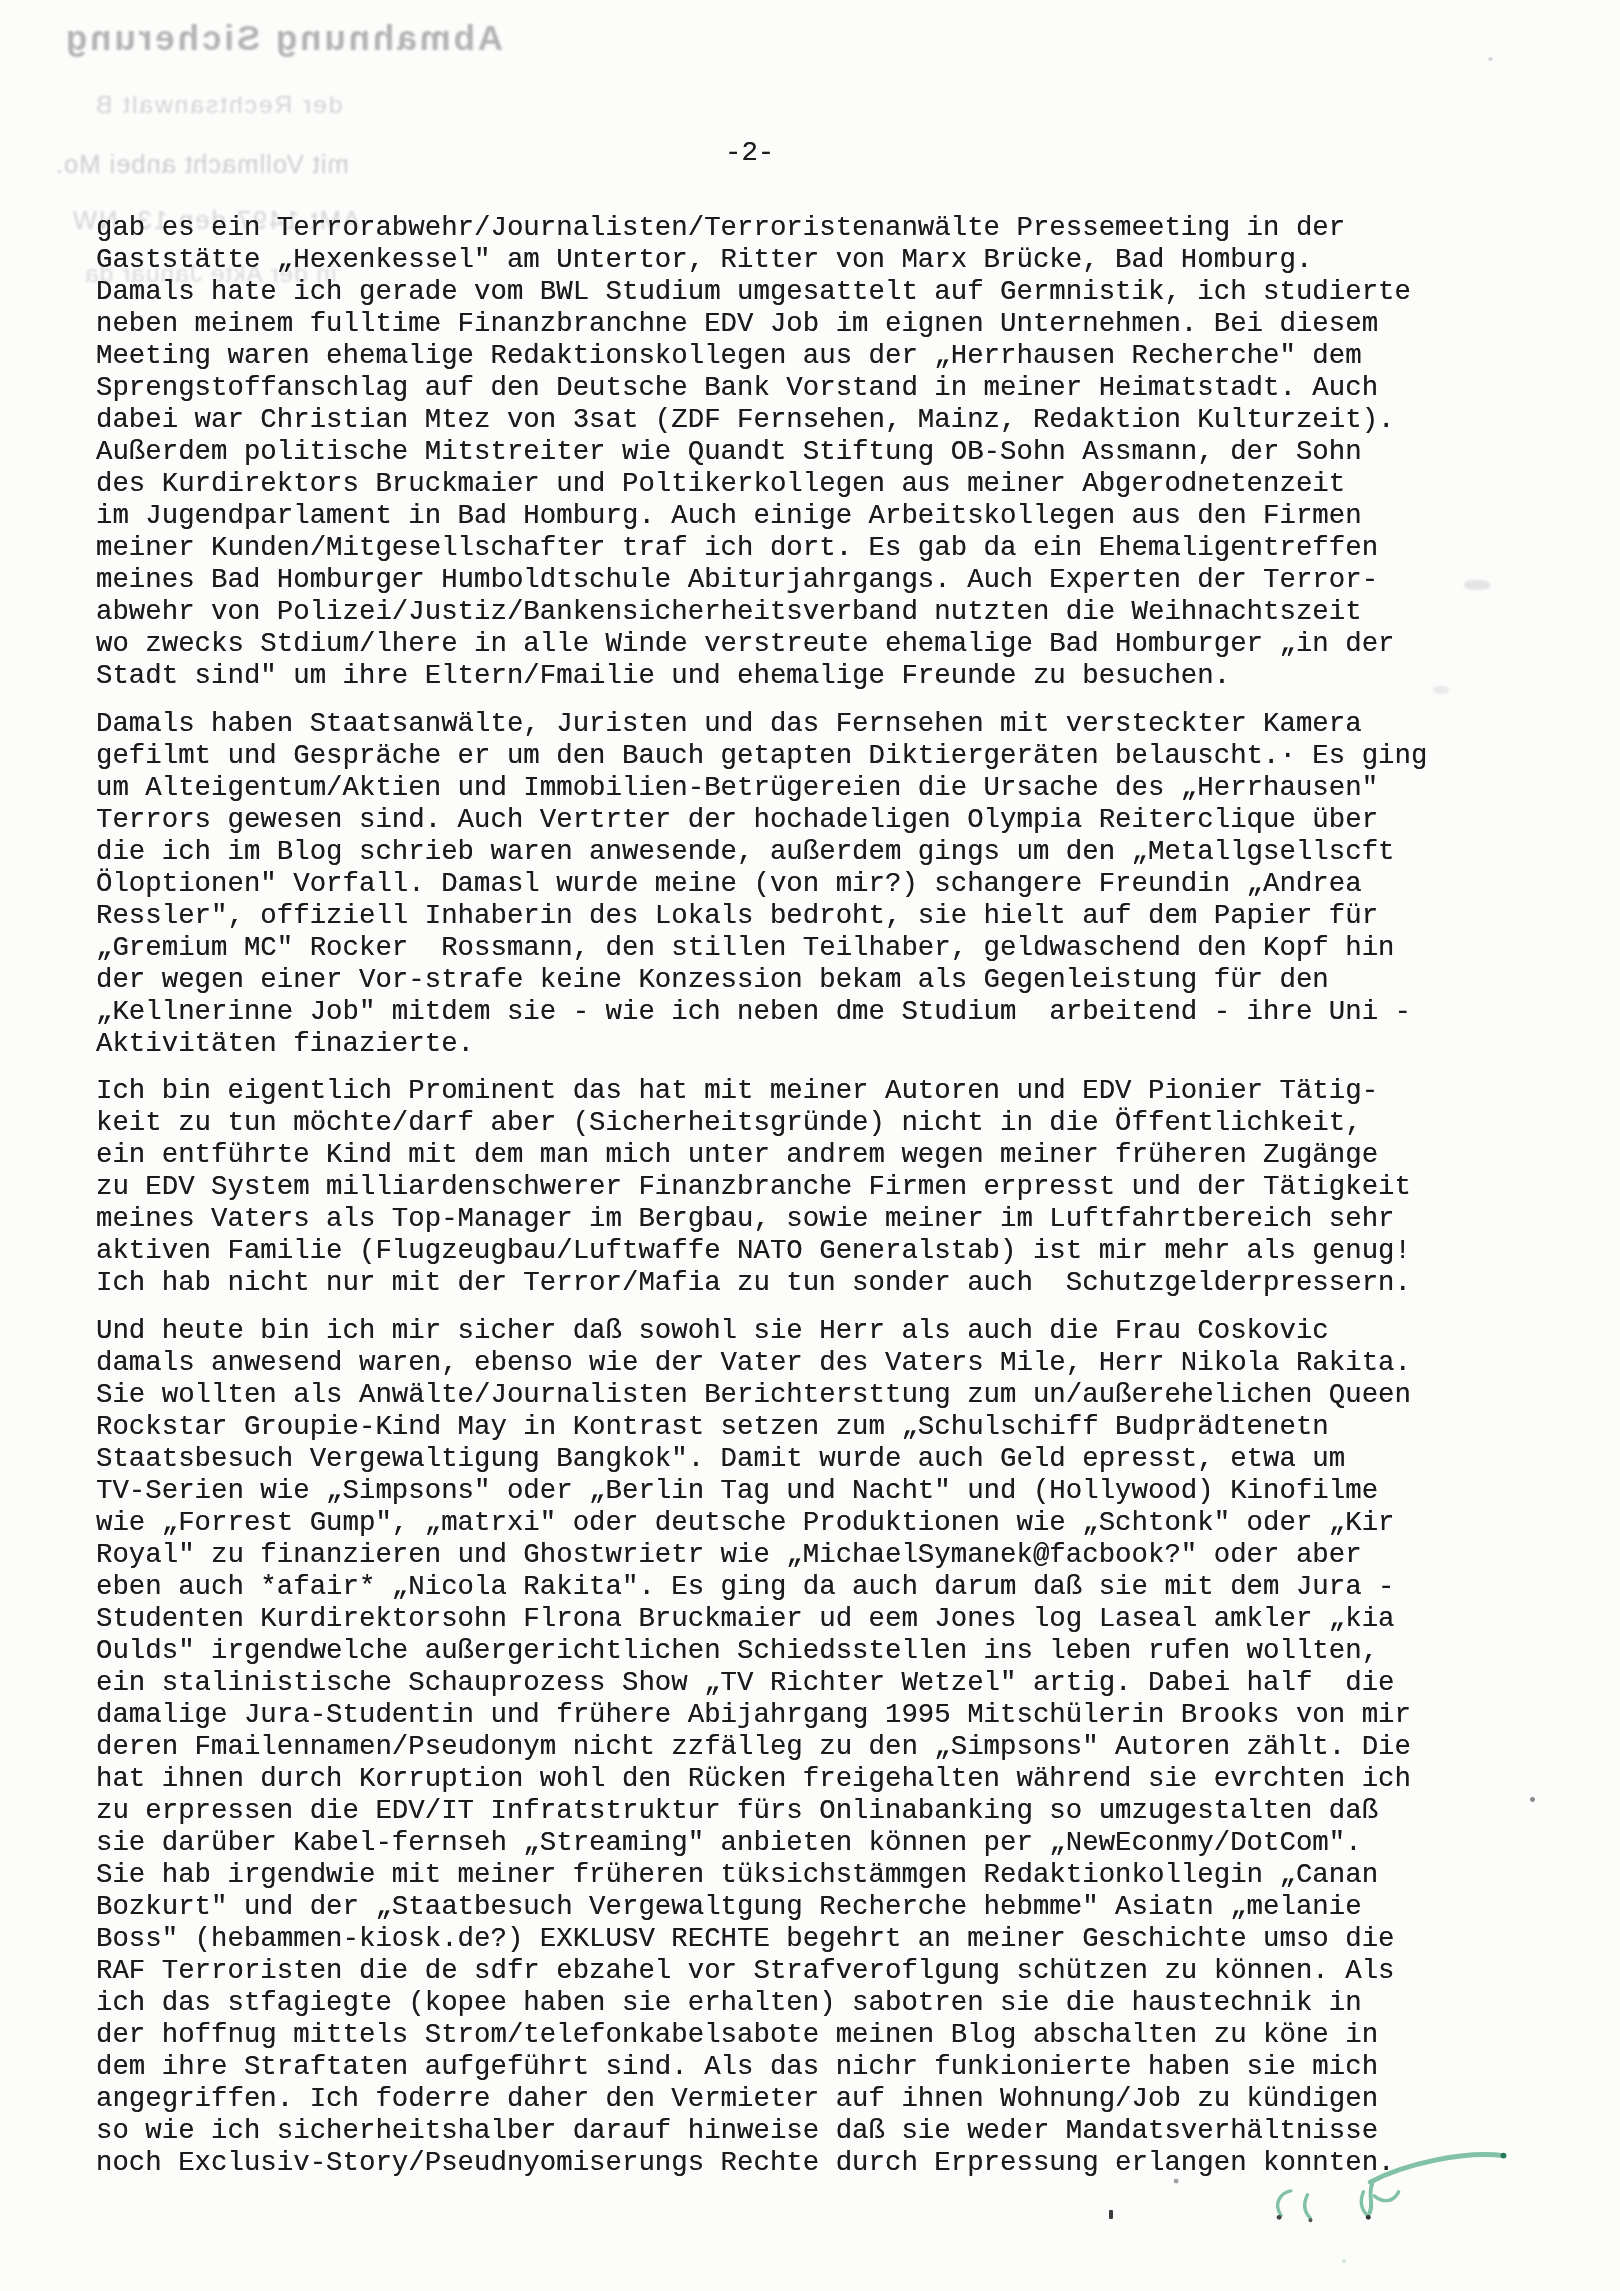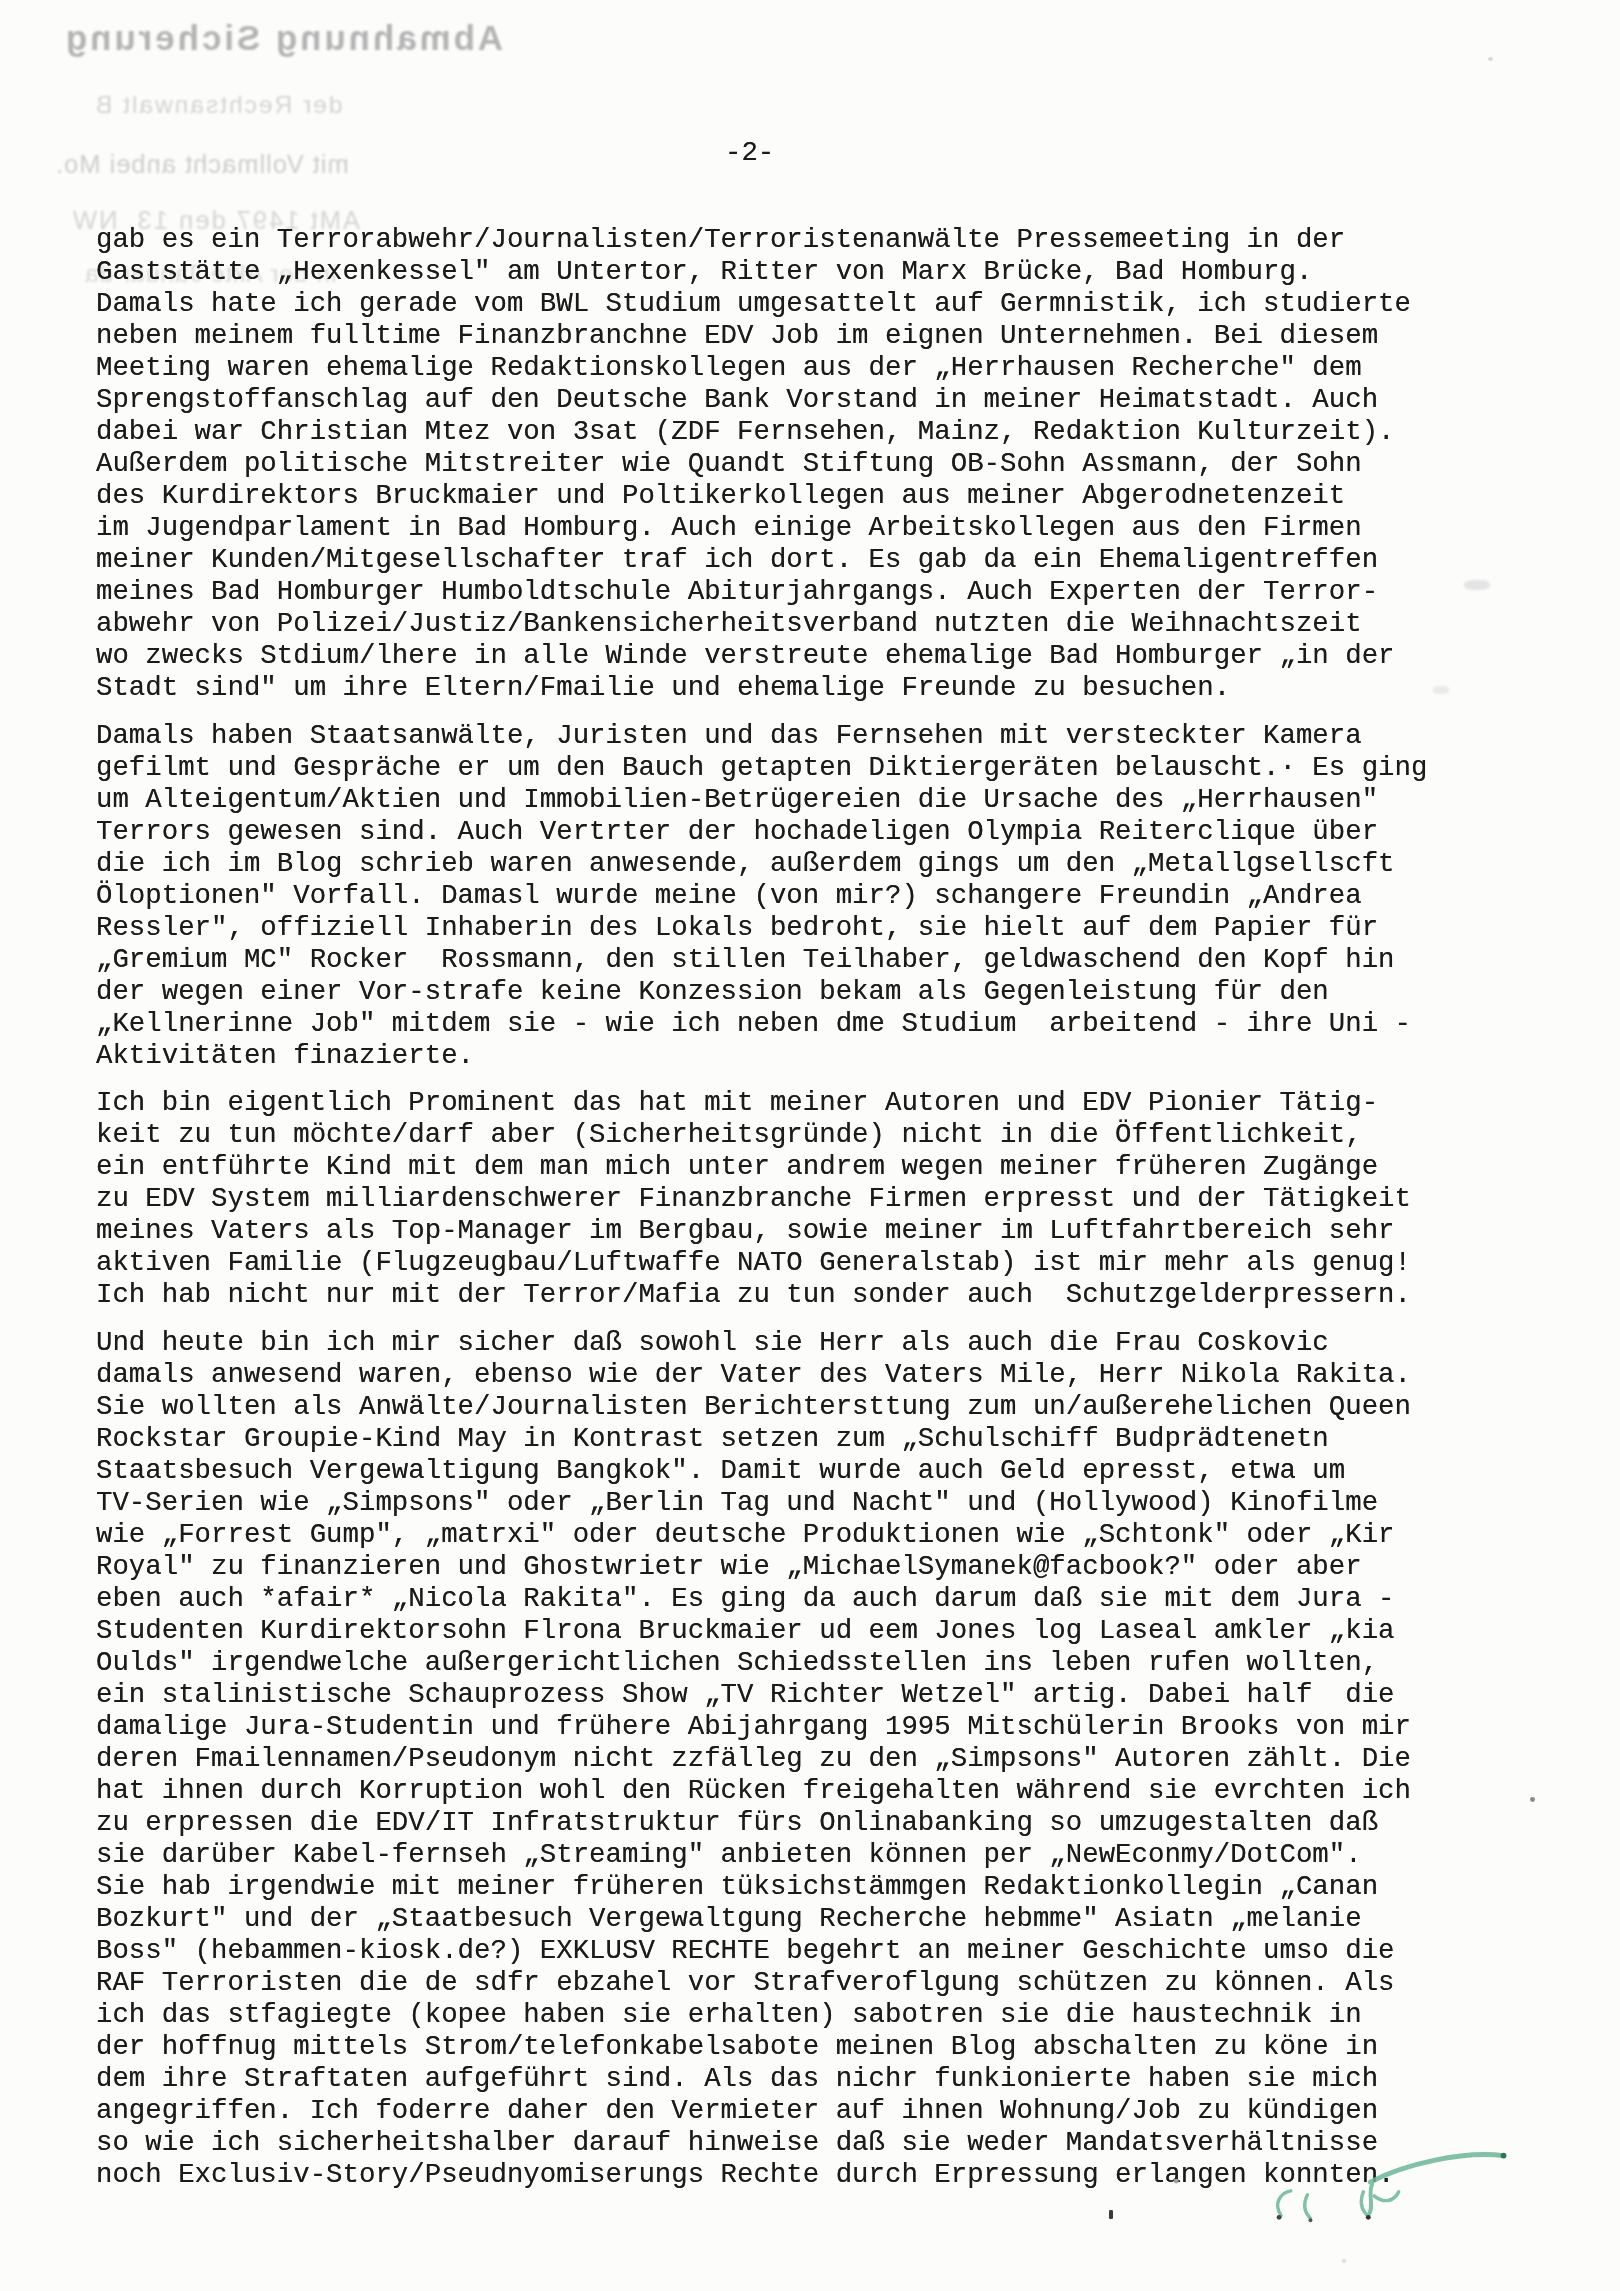--- a/index.html
+++ b/index.html
@@ -7,21 +7,21 @@
     position:relative;
     width:1620px;height:2292px;
     background:#fcfcfb;
     overflow:hidden;
     font-family:"Liberation Mono","DejaVu Sans Mono",monospace;
     color:#1b1b1b;
   }
   
   .doc-body{
     position:absolute;
-    left:96px;top:224px;width:1451px;
+    left:96px;top:212px;width:1451px;
     font-size:27.4px;
     line-height:32px;
     white-space:pre;
     text-shadow:0 0 0.5px rgba(20,20,20,.65);
   }
   .paragraph{margin:0 0 15.7px 0;}
   .line{height:32px;}
   
   .page-number{
     position:absolute;left:725px;top:137px;

